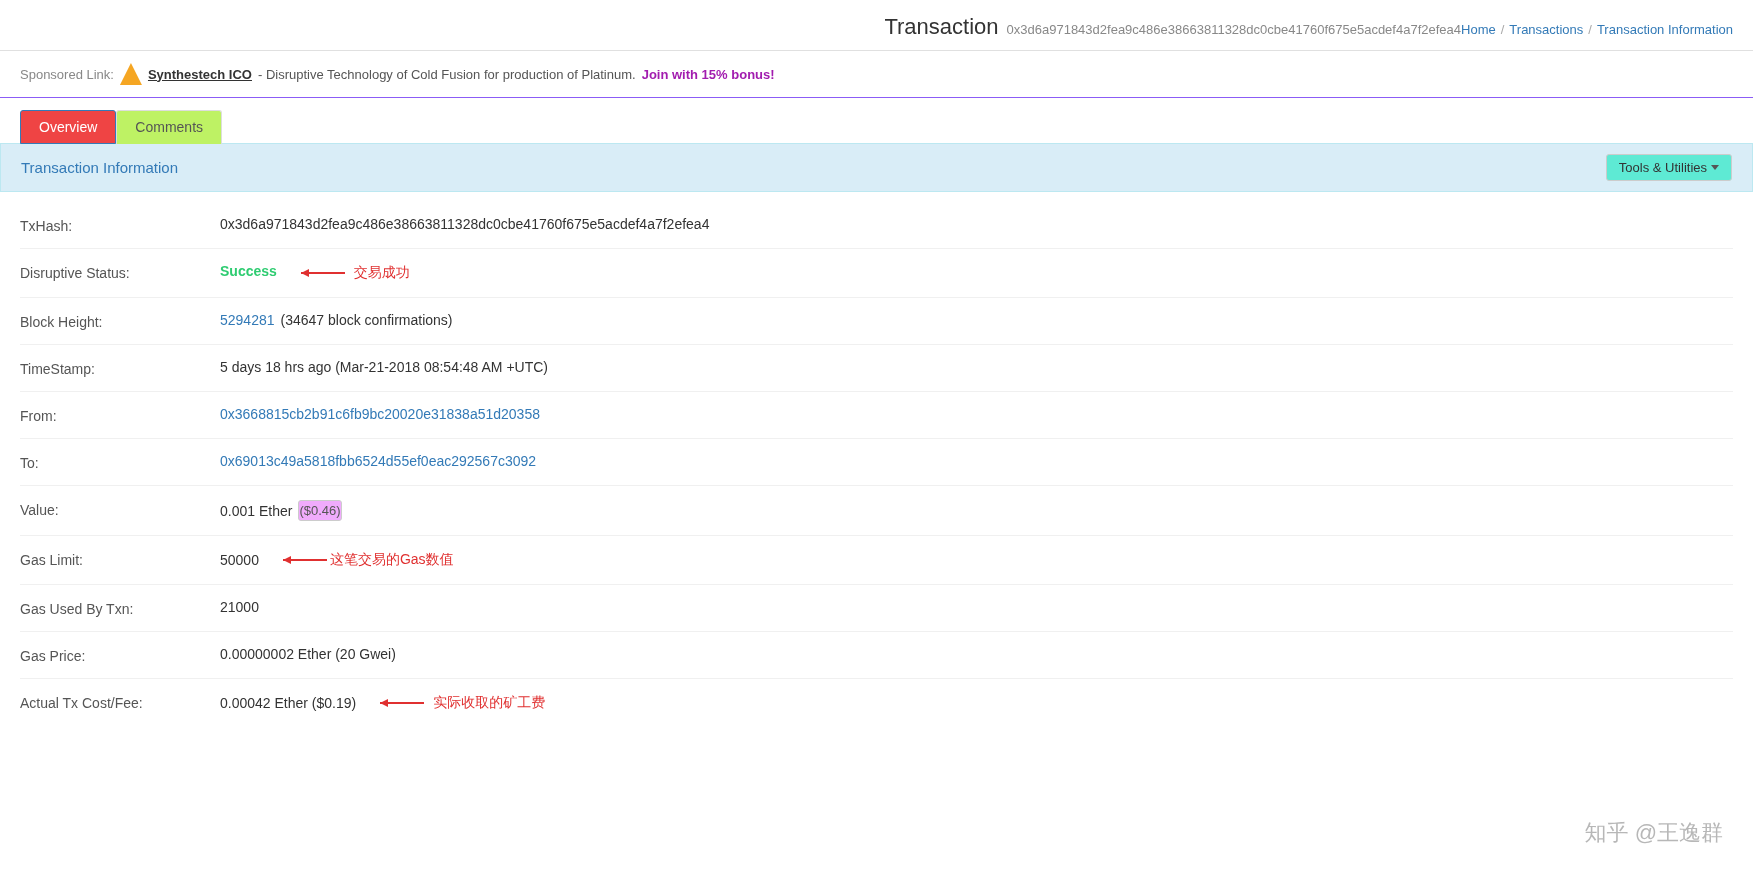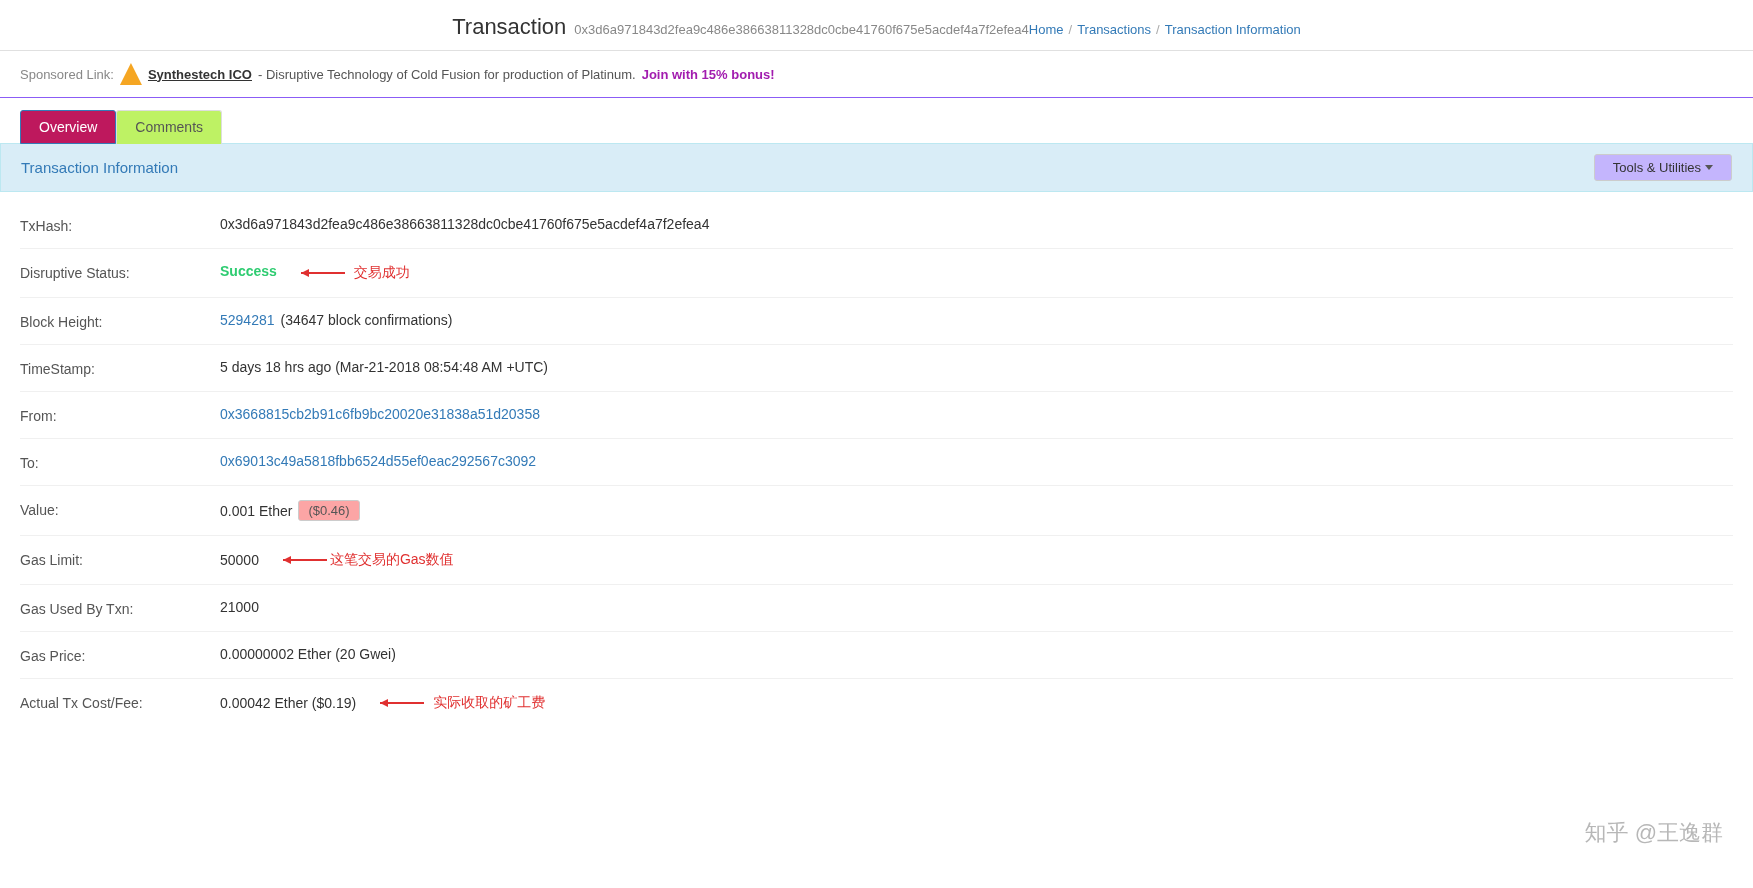--- a/index.html
+++ b/index.html
@@ -7,21 +7,21 @@
       font-family: Arial, "Helvetica Neue", Helvetica, sans-serif;
       font-size: 14px;
       color: #333;
       background: #fff;
     }
 
     
     .page-header {
       display: flex;
       align-items: baseline;
-      justify-content: center;
+      justify-content: flex-end;
       padding: 14px 20px 10px 20px;
       border-bottom: 1px solid #e0e0e0;
     }
     .page-title-area {
       display: flex;
       align-items: baseline;
       gap: 8px;
       flex-wrap: wrap;
     }
     .page-title-main {
@@ -81,21 +81,21 @@
     .tab {
       padding: 8px 18px;
       cursor: pointer;
       font-size: 14px;
       border: 1px solid #ddd;
       background: #bef264;
       color: #555;
       border-radius: 3px 3px 0 0;
     }
     .tab.active {
-      background: #be185d;
+      background: #ef4444;
       color: #fff;
       border-color: #337ab7;
     }
     .tab:not(.active) { border-bottom: none; }
 
     
     .section-header {
       background: #d9edf7;
       border: 1px solid #bce8f1;
       padding: 10px 20px;
@@ -106,24 +106,24 @@
     }
     .section-title {
       color: #337ab7;
       font-size: 15px;
       font-weight: normal;
     }
     .tools-btn {
       display: flex;
       align-items: center;
       gap: 4px;
-      background: #c4b5fd;
+      background: #5eead4;
       border: 1px solid #ccc;
       border-radius: 3px;
-      padding: 5px 18px;
+      padding: 5px 12px;
       font-size: 13px;
       cursor: pointer;
       color: #333;
     }
     .tools-btn .caret {
       border-left: 4px solid transparent;
       border-right: 4px solid transparent;
       border-top: 5px solid #555;
       display: inline-block;
     }
@@ -167,24 +167,24 @@
       font-weight: bold;
     }
     .block-link {
       color: #337ab7;
       text-decoration: none;
     }
 
     .value-badge {
       border: 1px solid #ccc;
       border-radius: 3px;
-      padding: 2px 9px;
+      padding: 2px 0;
       font-size: 13px;
       color: #555;
-      background: #fca5a5;
+      background: #f0abfc;
     }
     .annotation-text {
       color: #e03030;
       font-size: 14px;
     }
 
     
     .watermark {
       position: fixed;
       bottom: 40px;

